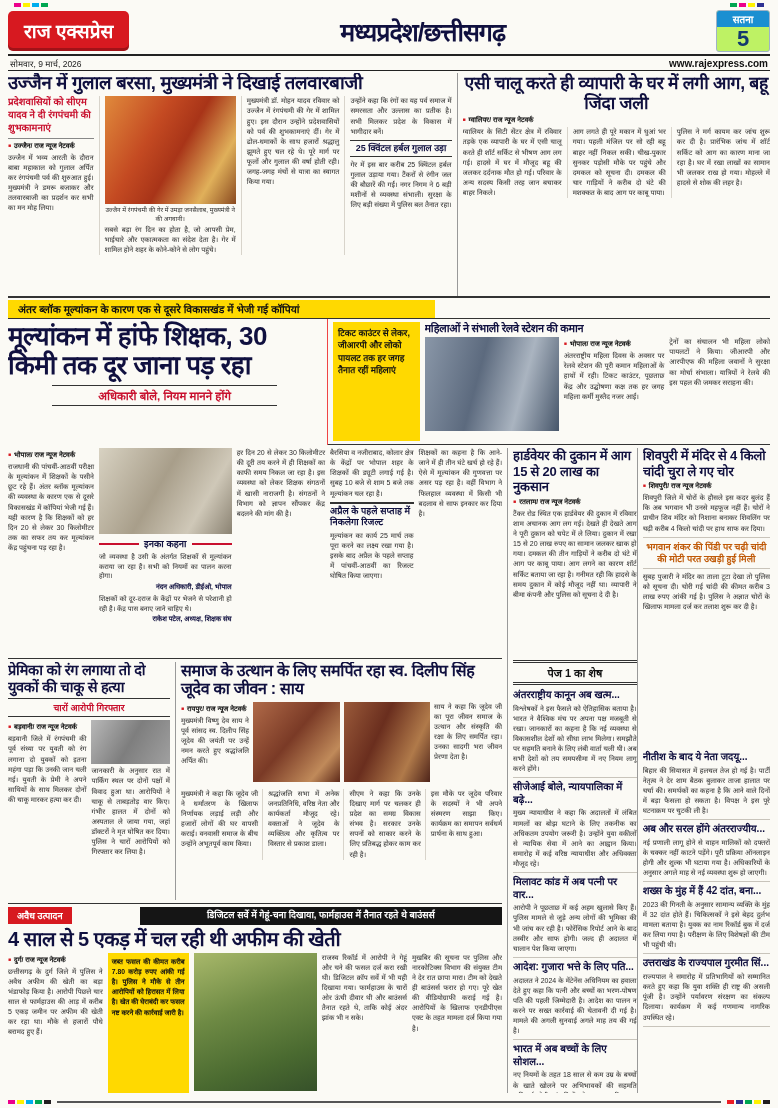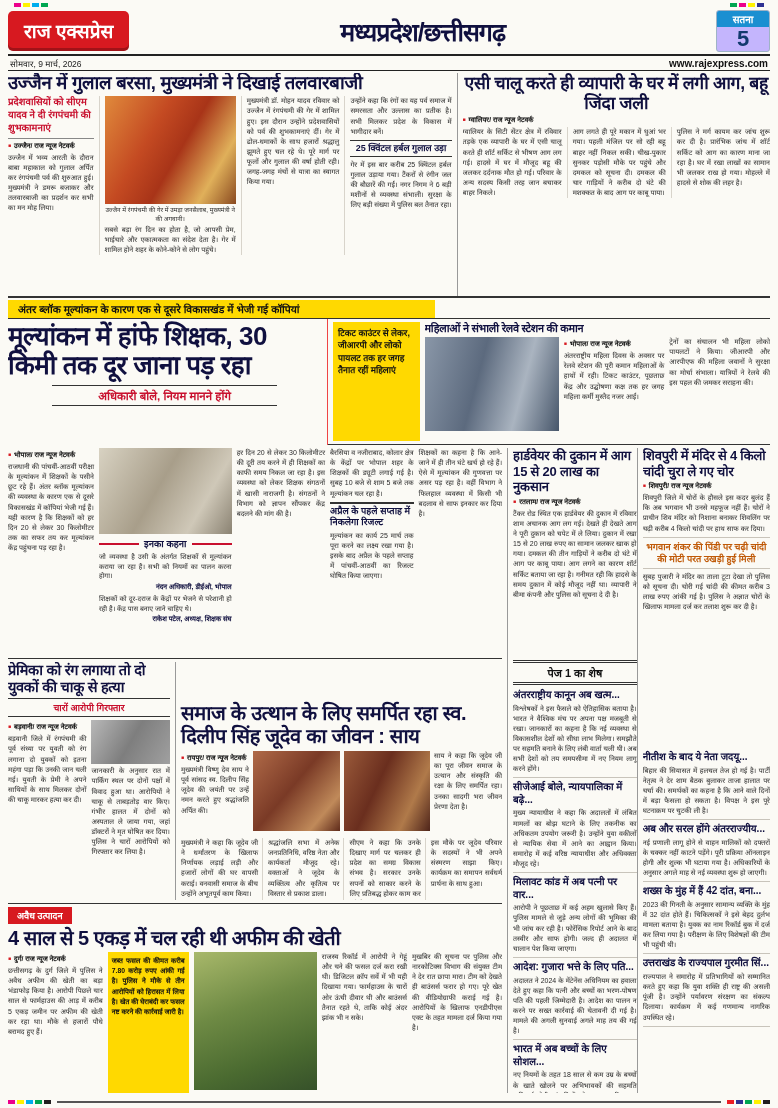--- a/index.html
+++ b/index.html
@@ -9,21 +9,21 @@
   html,body{width:778px;height:1108px;}
   body{background:#e8e6e0;font-family:"Liberation Sans","DejaVu Sans",sans-serif;color:var(--ink);}
   .page{width:778px;height:1108px;background:#fbfaf5;padding:2px 8px 0;display:flex;flex-direction:column;overflow:hidden;}
   .marks-row{display:flex;justify-content:space-between;height:6px;padding:0 6px;align-items:center;}
   .marks{display:flex;gap:2px;}
   .marks i{width:7px;height:4px;display:block;}
   
   .mast-row{display:flex;align-items:center;height:46px;gap:8px;}
   .logo{background:var(--red);color:#fff;font-weight:bold;font-size:19px;padding:7px 16px;border-radius:5px;box-shadow:inset 0 -3px 0 rgba(0,0,0,.25);white-space:nowrap;}
   .mast-title{flex:1;text-align:center;font-size:25px;font-weight:bold;color:var(--navy);letter-spacing:-1px;}
-  .city-badge{width:54px;text-align:center;border:1px solid #9fb3c6;border-radius:3px;overflow:hidden;background:#c4b5fd;}
+  .city-badge{width:54px;text-align:center;border:1px solid #9fb3c6;border-radius:3px;overflow:hidden;background:#bef264;}
   .city{display:block;background:#1a8fd1;color:#fff;font-size:10px;font-weight:bold;padding:1px 0;}
   .pageno{display:block;font-size:22px;font-weight:bold;color:#123a6e;line-height:1.05;}
   .date-bar{display:flex;justify-content:space-between;align-items:center;border-top:2px solid #222;border-bottom:1px solid #222;font-size:8.5px;padding:1px 2px;height:17px;}
   .site{font-weight:bold;font-size:10px;color:#111;}
   
   .bodytext{font-size:7px;line-height:1.45;text-align:justify;color:#2a2a2a;word-break:break-word;}
   .byline{font-size:6.8px;font-weight:bold;margin:2px 0 3px;color:#111;}
   .byline::before{content:"■";color:var(--red);font-size:5px;margin-right:3px;vertical-align:1px;}
   .caption{font-size:6.3px;color:#333;text-align:center;padding:2px 0;line-height:1.3;}
   .cols{display:flex;gap:5px;overflow:hidden;}
@@ -79,21 +79,21 @@
   .qby{font-size:6.8px;font-weight:bold;text-align:right;color:var(--navy);margin:1px 0 3px;}
   .sub-art{border-top:2px solid #333;margin-top:3px;padding-top:2px;}
   .sub-head{font-weight:bold;font-size:9.3px;color:var(--navy);line-height:1.25;margin-bottom:2px;}
   
   .bottom-row{height:242px;display:flex;border-top:1px solid #333;padding-top:3px;overflow:hidden;}
   .murder{width:34%;padding-right:5px;border-right:1px solid #999;overflow:hidden;}
   .murder h2{font-size:14.5px;line-height:1.15;color:var(--navy);letter-spacing:-.3px;}
   .m-sub{border-top:1px solid #333;border-bottom:1px solid #333;color:var(--subred);text-align:center;font-weight:bold;font-size:9.3px;padding:2px 0;margin:3px 0;}
   .m-photo{height:44px;margin-bottom:2px;}
   .judev{width:66%;padding-left:5px;overflow:hidden;}
-  .judev h2{font-size:20px;line-height:1.15;color:var(--navy);margin-bottom:3px;letter-spacing:-.3px;margin-top:40px;}
+  .judev h2{font-size:16px;line-height:1.15;color:var(--navy);margin-bottom:3px;letter-spacing:-.3px;}
   .judev-row1{display:flex;gap:4px;height:84px;overflow:hidden;margin-bottom:3px;}
   .j-c{width:22%;} .j-photo{width:28%;height:80px;}
   .judev-row2{display:flex;gap:4px;overflow:hidden;}
   
   .opium{flex:1;border-top:1px solid #333;margin-top:3px;padding-top:3px;display:flex;flex-direction:column;overflow:hidden;}
   .opium-toprow{display:flex;align-items:flex-start;}
   .opium-label{background:var(--red);color:#fff;font-weight:bold;font-size:9.3px;padding:2px 9px;}
   .opium-strap{background:#151515;color:#fff;font-weight:bold;font-size:9.3px;padding:3px 8px;margin-left:68px;flex:1;text-align:center;line-height:1.25;}
   .opium-head{font-size:20px;font-weight:bold;color:var(--navy);margin:3px 0;letter-spacing:-.5px;line-height:1.1;}
   .opium-body{display:flex;gap:5px;flex:1;overflow:hidden;}
@@ -268,20 +268,21 @@
             <p class="bodytext" style="width:25%">श्रद्धांजलि सभा में अनेक जनप्रतिनिधि, वरिष्ठ नेता और कार्यकर्ता मौजूद रहे। वक्ताओं ने जूदेव के व्यक्तित्व और कृतित्व पर विस्तार से प्रकाश डाला।</p>
             <p class="bodytext" style="width:25%">सीएम ने कहा कि उनके दिखाए मार्ग पर चलकर ही प्रदेश का समग्र विकास संभव है। सरकार उनके सपनों को साकार करने के लिए प्रतिबद्ध होकर काम कर रही है।</p>
             <p class="bodytext" style="width:25%">इस मौके पर जूदेव परिवार के सदस्यों ने भी अपने संस्मरण साझा किए। कार्यक्रम का समापन सर्वधर्म प्रार्थना के साथ हुआ।</p>
           </div>
         </article>
       </div>
 
       <article class="opium">
         <div class="opium-toprow">
           <span class="opium-label">अवैध उत्पादन</span>
+          <span class="opium-strap">डिजिटल सर्वे में गेहूं-चना दिखाया, फार्महाउस में तैनात रहते थे बाउंसर्स</span>
         </div>
         <h2 class="opium-head">4 साल से 5 एकड़ में चल रही थी अफीम की खेती</h2>
         <div class="opium-body">
           <div class="o-c1">
             <div class="byline"><span>दुर्ग/ राज न्यूज नेटवर्क</span></div>
             <p class="bodytext">छत्तीसगढ़ के दुर्ग जिले में पुलिस ने अवैध अफीम की खेती का बड़ा भंडाफोड़ किया है। आरोपी पिछले चार साल से फार्महाउस की आड़ में करीब 5 एकड़ जमीन पर अफीम की खेती कर रहा था। मौके से हजारों पौधे बरामद हुए हैं।</p>
           </div>
           <div class="o-yellow opium-yellow">जब्त फसल की कीमत करीब 7.80 करोड़ रुपए आंकी गई है। पुलिस ने मौके से तीन आरोपियों को हिरासत में लिया है। खेत की घेराबंदी कर फसल नष्ट करने की कार्रवाई जारी है।</div>
           <div class="photo photo-opium o-photo"></div>
           <p class="o-c2 bodytext">राजस्व रिकॉर्ड में आरोपी ने गेहूं और चने की फसल दर्ज करा रखी थी। डिजिटल क्रॉप सर्वे में भी यही दिखाया गया। फार्महाउस के चारों ओर ऊंची दीवार थी और बाउंसर्स तैनात रहते थे, ताकि कोई अंदर झांक भी न सके।</p>

